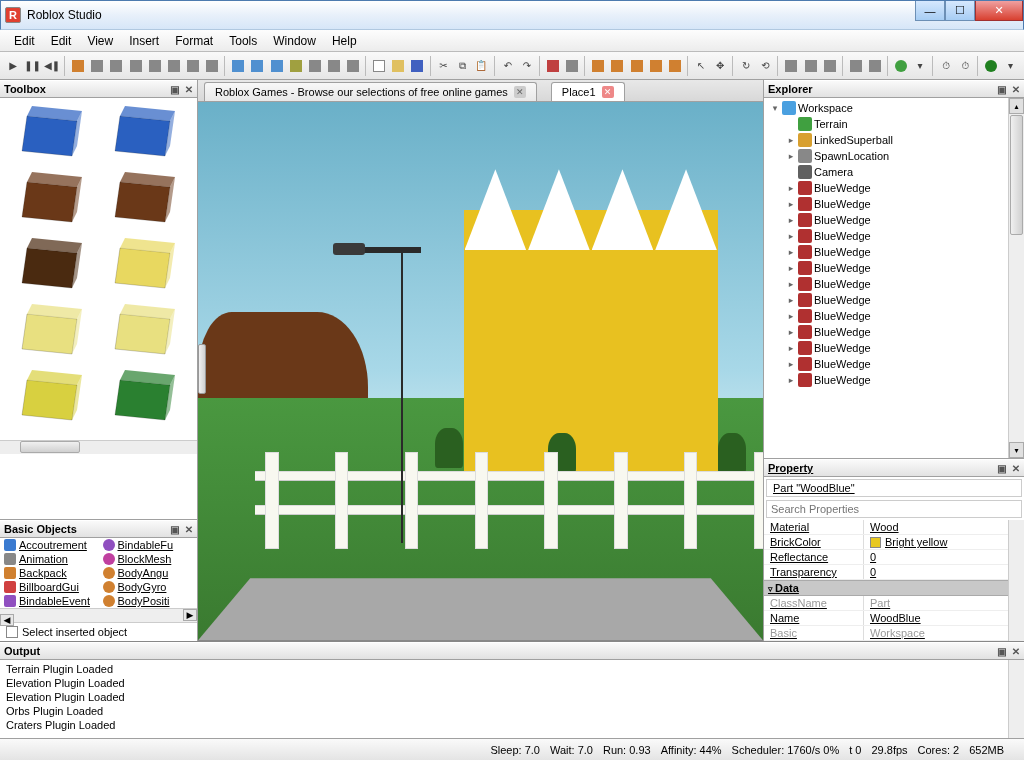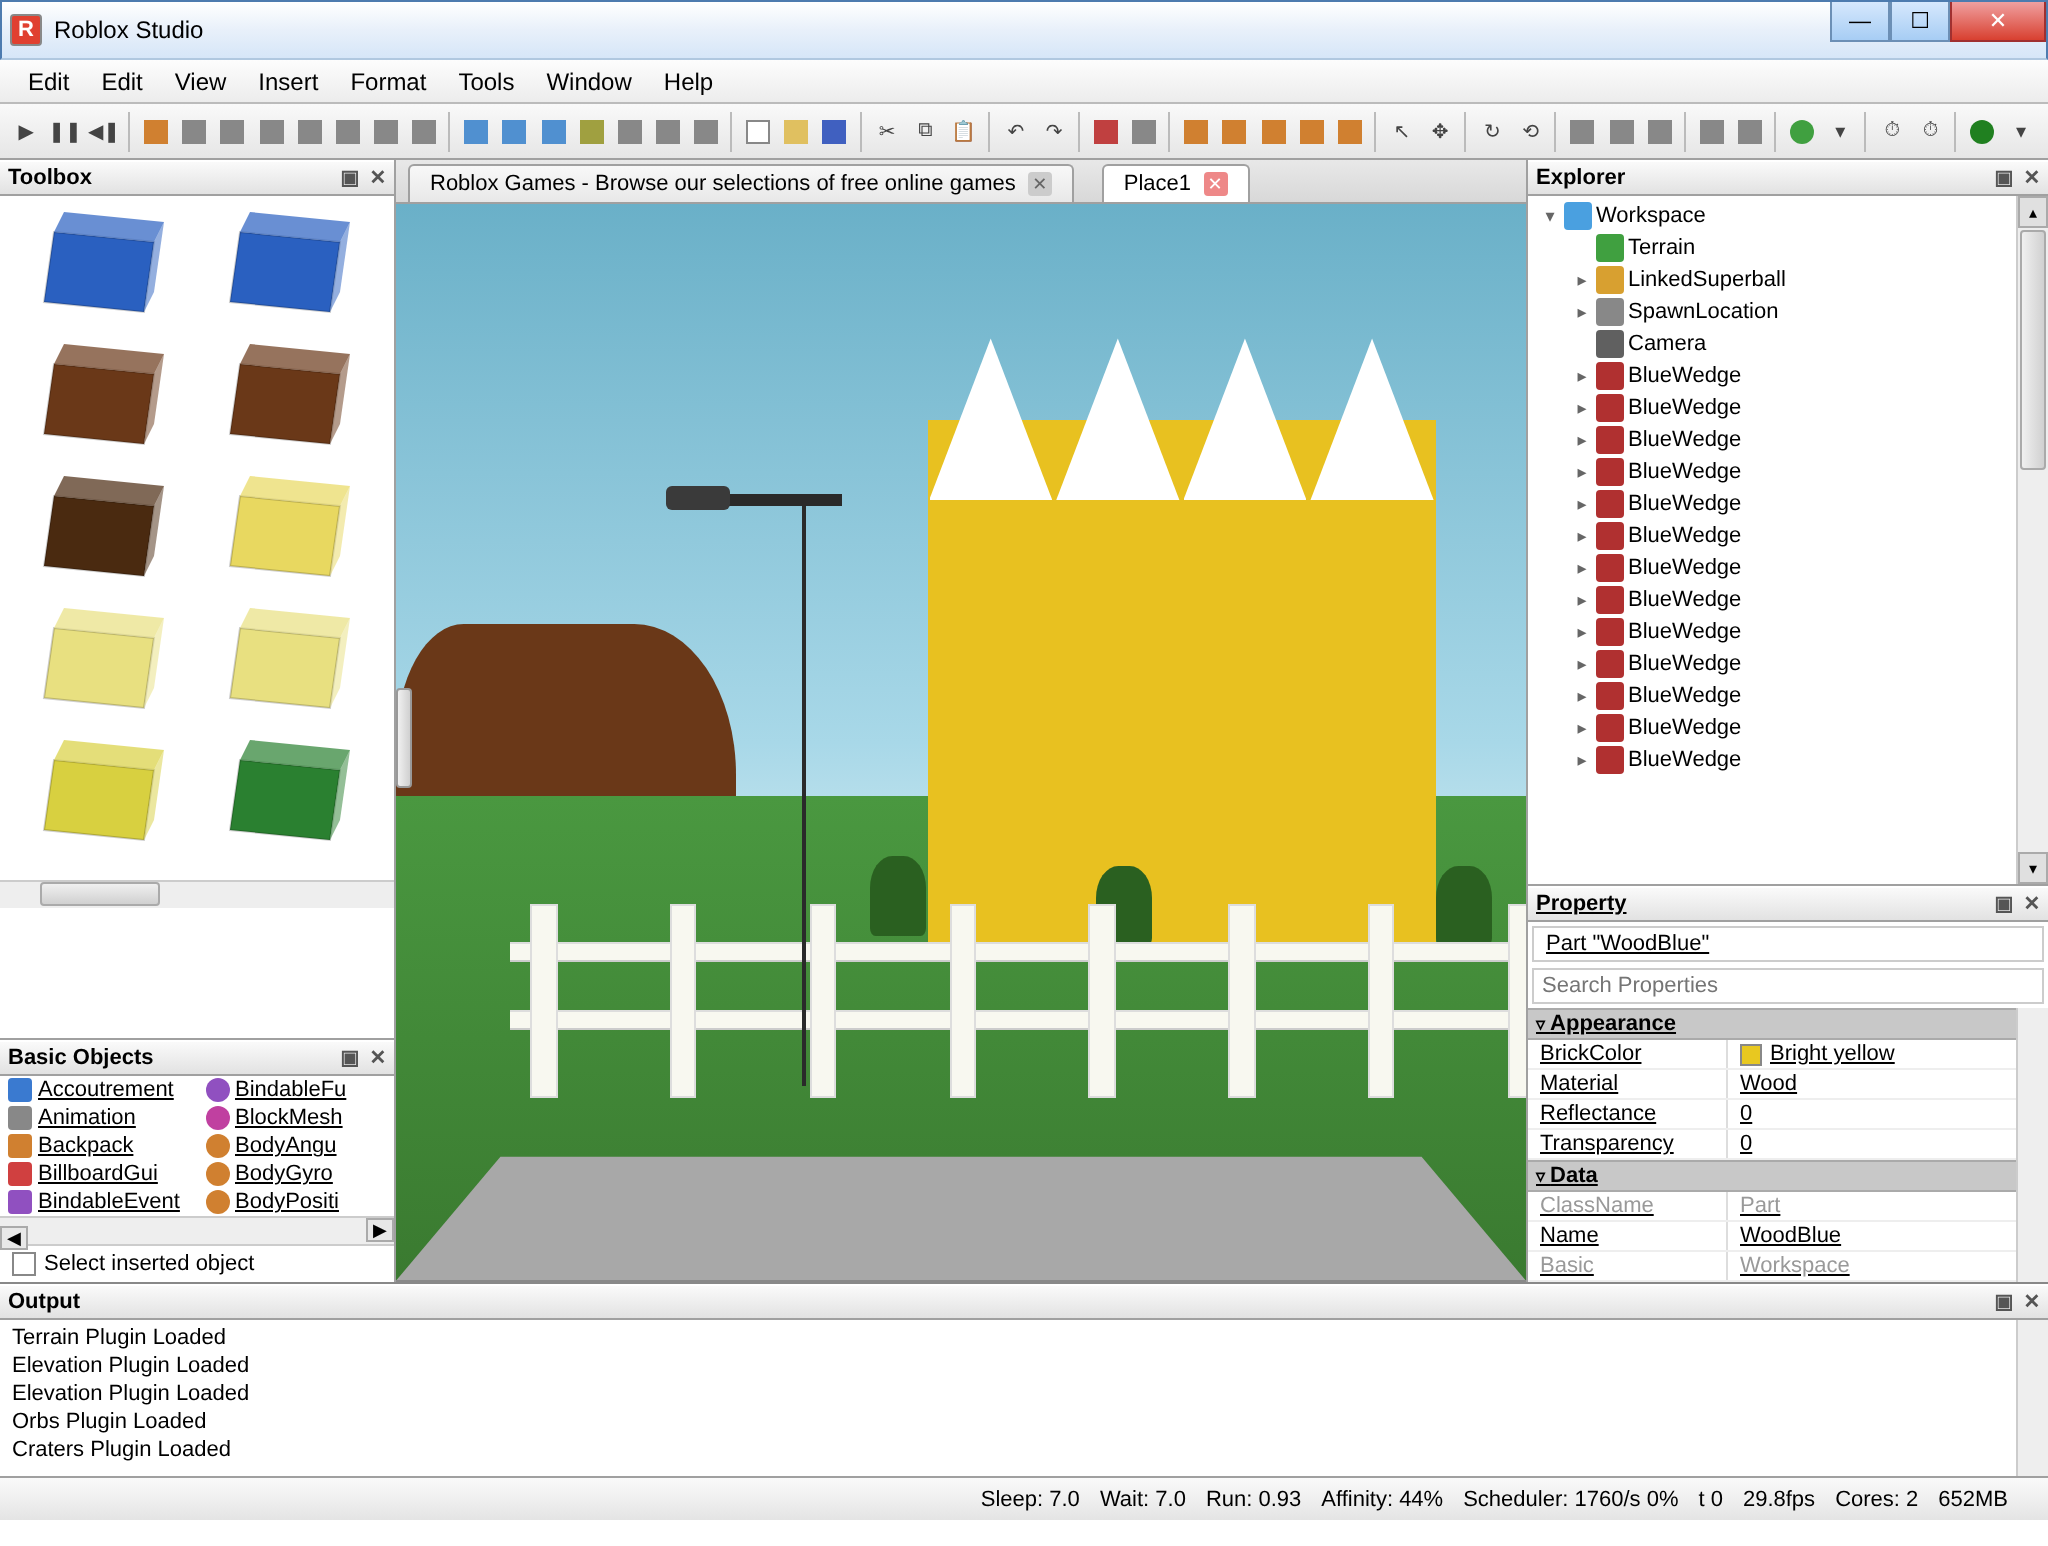--- a/index.html
+++ b/index.html
@@ -552,28 +552,27 @@
       <div class="phdr">
         <span>Property</span>
         <div class="ctrls">
             <span>▣</span>
             <span>✕</span>
           </div>
       </div>
       <div class="prop-sel">Part "WoodBlue"</div>
       <input class="prop-search" placeholder="Search Properties" style="">
       <div class="prop-body" id="prop-body">
-        <div class="pgroup">Appearance</div>
+          <div class="prow">
+            <div class="pk">Material</div>
+            <div class="pv">Wood</div>
+          </div>
           <div class="prow">
             <div class="pk">BrickColor</div>
             <div class="pv"><span class="csw" style="background:#e8c820"></span>Bright yellow</div>
-          </div>
-          <div class="prow">
-            <div class="pk">Material</div>
-            <div class="pv">Wood</div>
           </div>
           <div class="prow">
             <div class="pk">Reflectance</div>
             <div class="pv">0</div>
           </div>
           <div class="prow">
             <div class="pk">Transparency</div>
             <div class="pv">0</div>
           </div>
           <div class="pgroup">Data</div>

